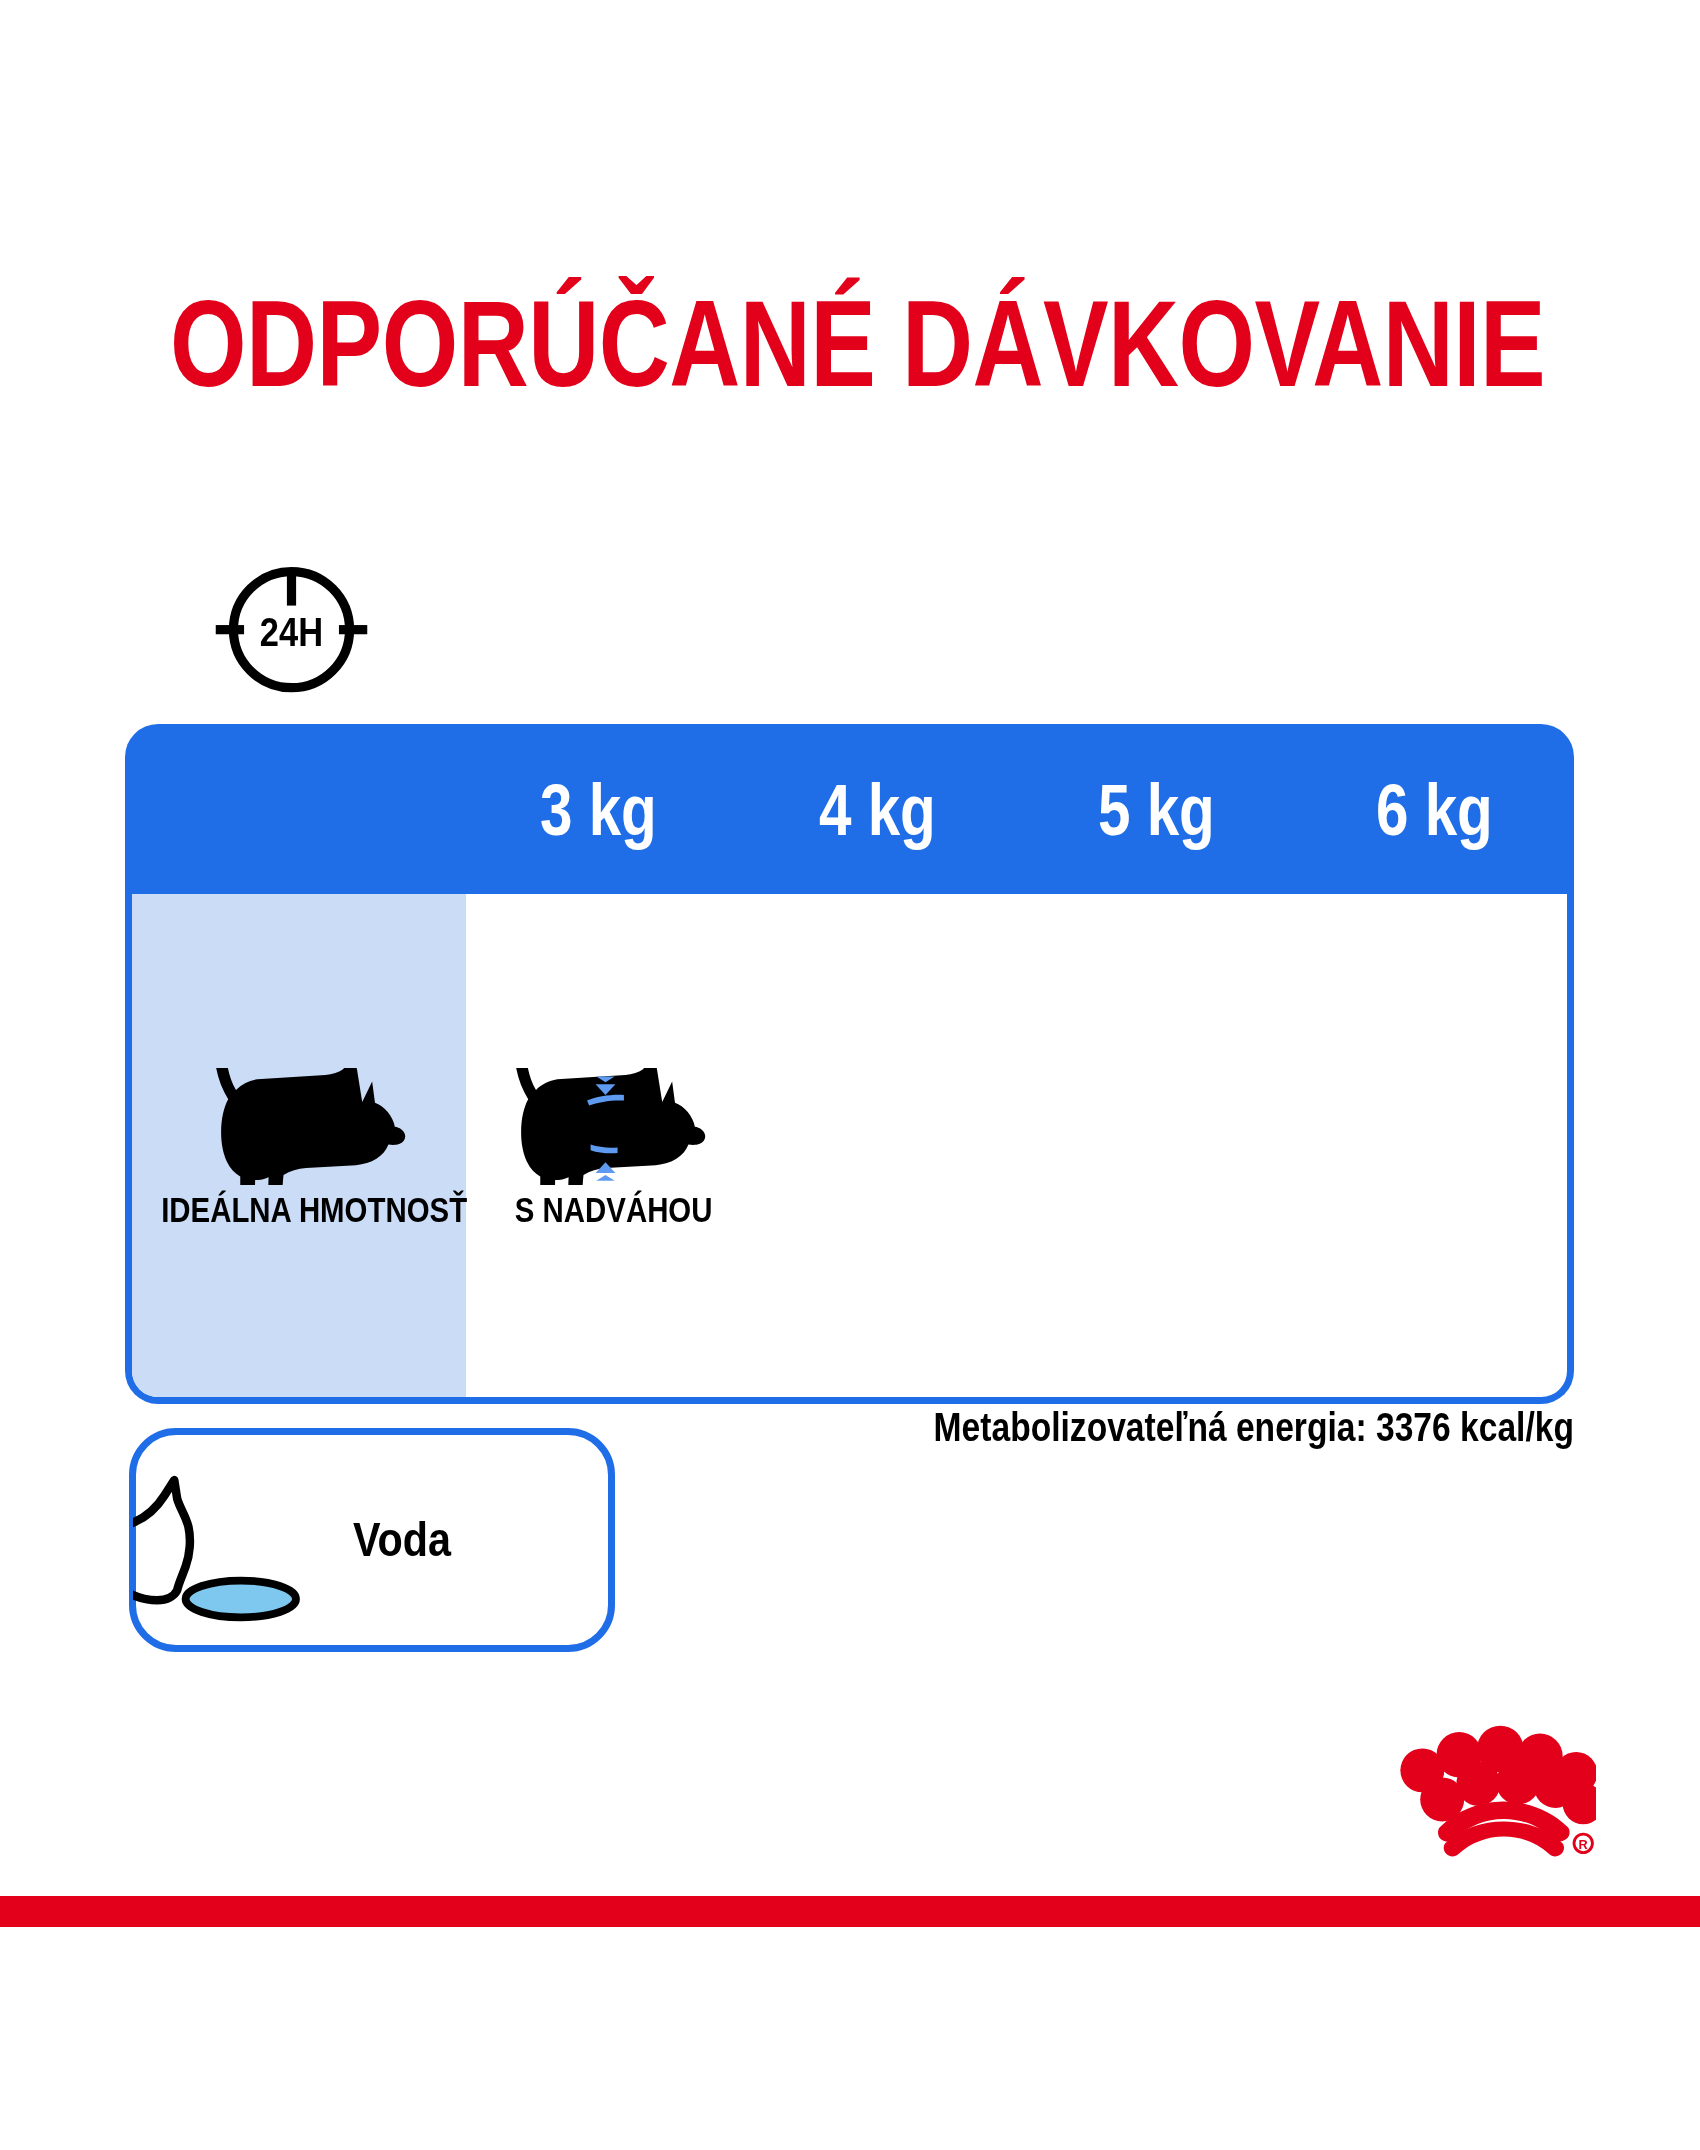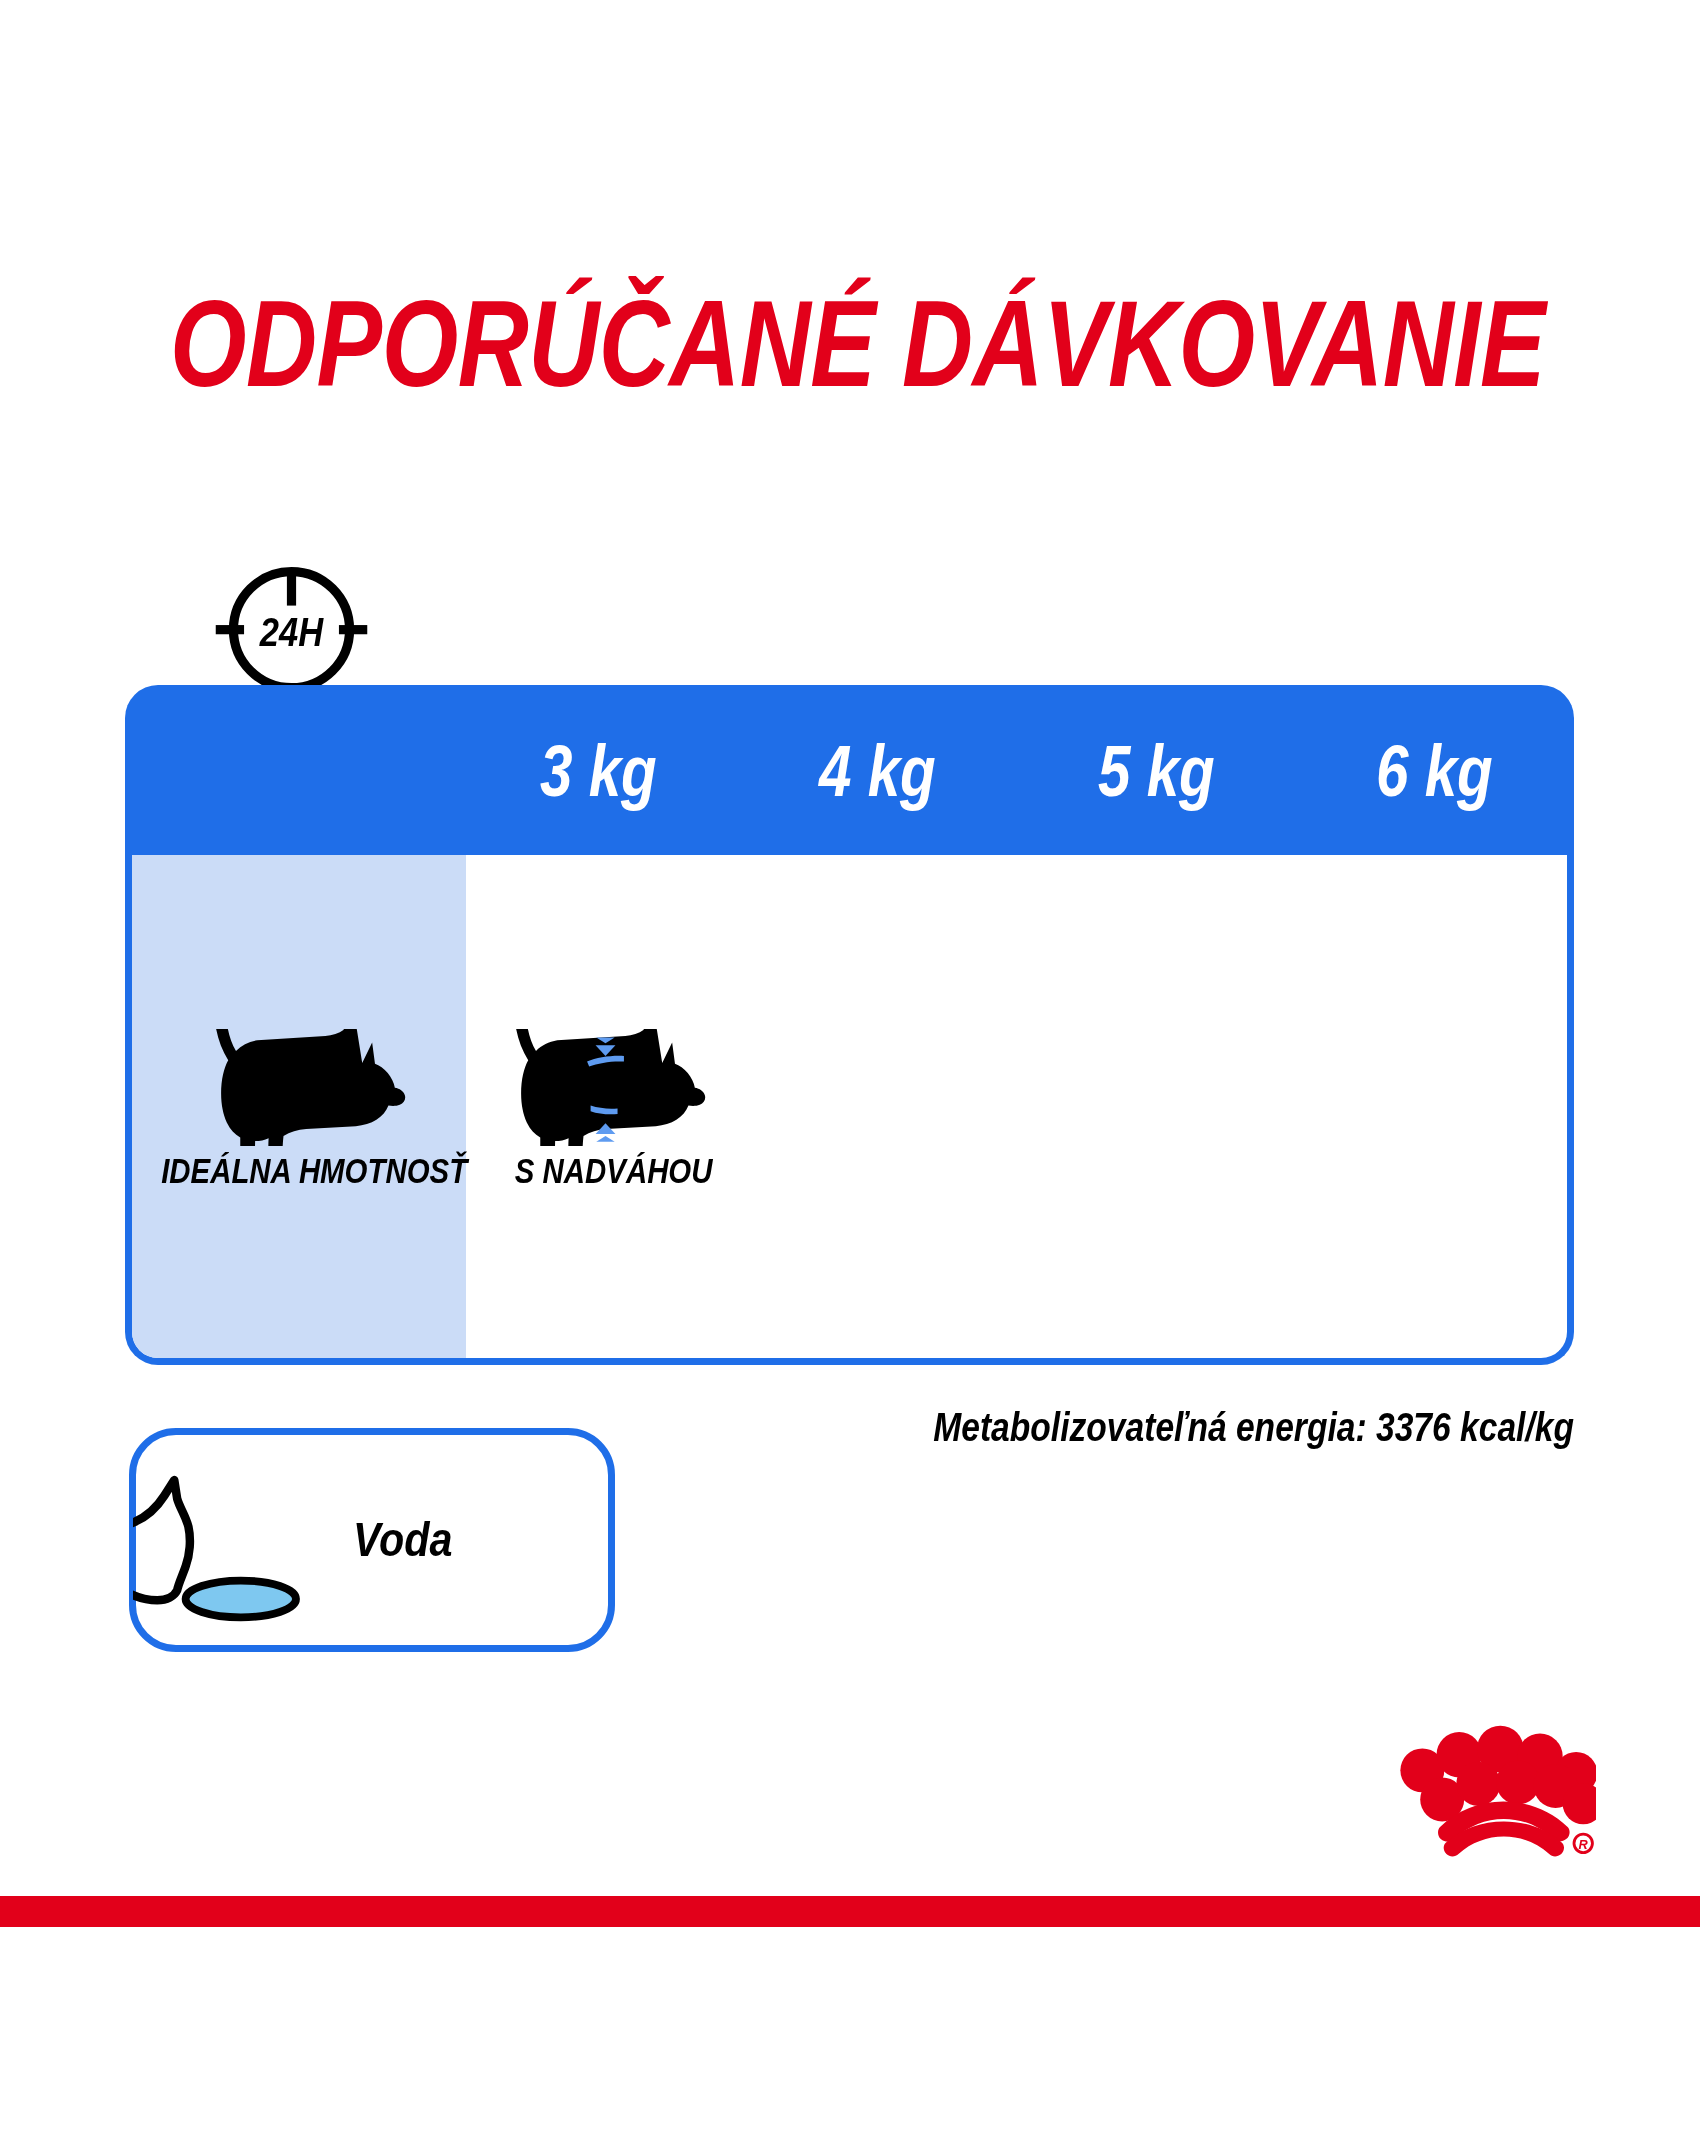--- a/index.html
+++ b/index.html
@@ -1,20 +1,20 @@
 <!DOCTYPE html>
 <html style="font-size:11.3px"><head>
 <meta charset="utf-8">
 <style>
   html,body{margin:0;padding:0;background:#ffffff;}
   body{
     width:1701px;height:2151px;position:relative;overflow:hidden;
     font-family:"Liberation Sans", sans-serif;
   }
-  .stage{position:absolute;inset:0;font-style:italic;}
+  .stage{position:absolute;inset:0;}
 
   
   .title{
     position:absolute;left:0;right:0;top:282px;
     text-align:center;
     color:#e2001a;
     font-family:"Liberation Sans", sans-serif;
     font-weight:700;
     font-size:123px;
     letter-spacing:-0.7px;
@@ -23,21 +23,21 @@
     transform-origin:50% 50%;
     white-space:nowrap;
   }
 
   
   .badge24{position:absolute;left:203px;top:553px;width:177px;height:142px;}
   .badge24 svg{display:block;width:177px;height:142px;}
 
   
   .table{
-    position:absolute;left:125px;top:685px;width:1449px;height:576px;
+    position:absolute;left:125px;top:724px;width:1449px;height:576px;
   }
   .thead{
     position:absolute;left:0;top:0;width:100%;height:170px;
     background:#1f6ee8;
     border-radius:33px 33px 0 0;
     display:flex;align-items:center;
   }
   .thead .spacer{width:334px;flex:0 0 334px;}
   .thead .hcell{
     flex:1 1 0;text-align:center;color:#ffffff;

